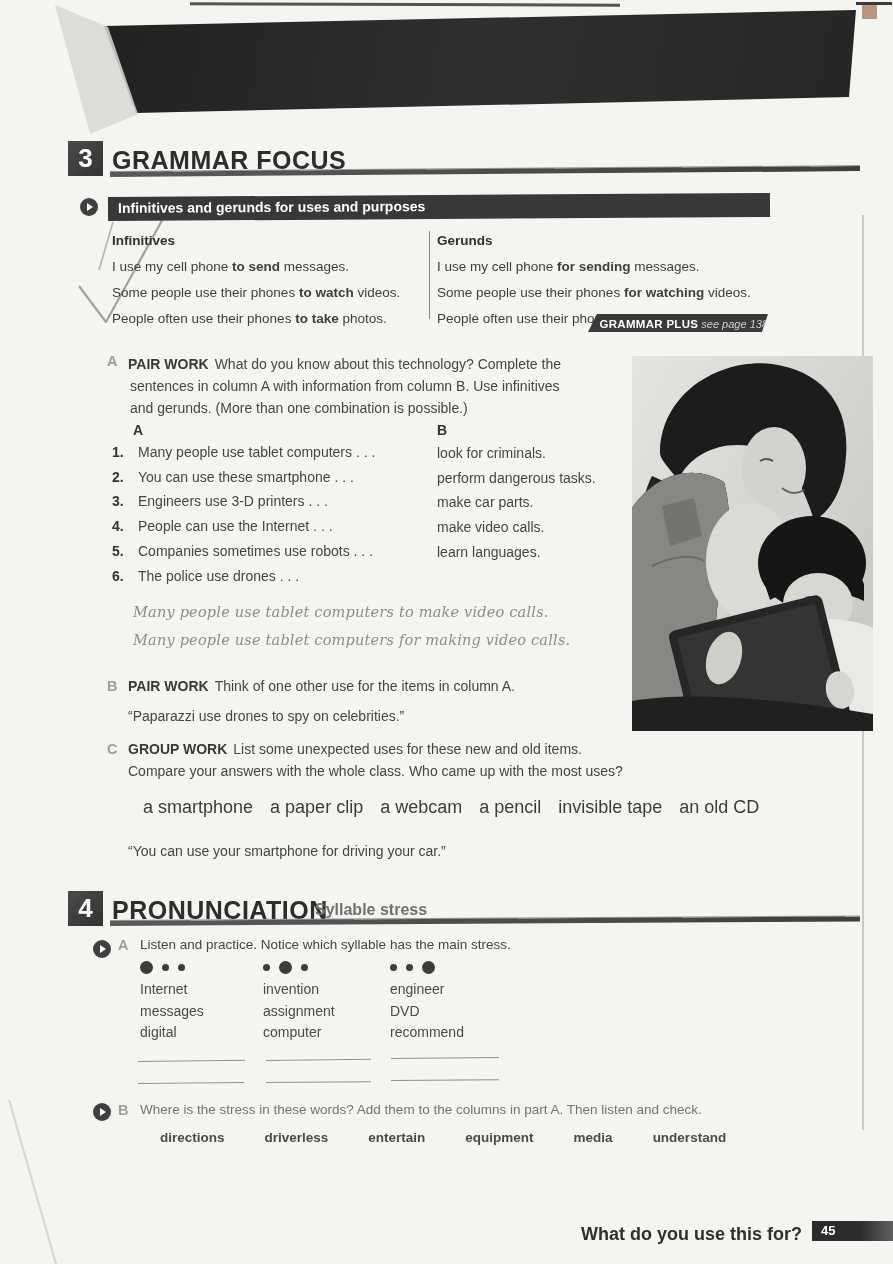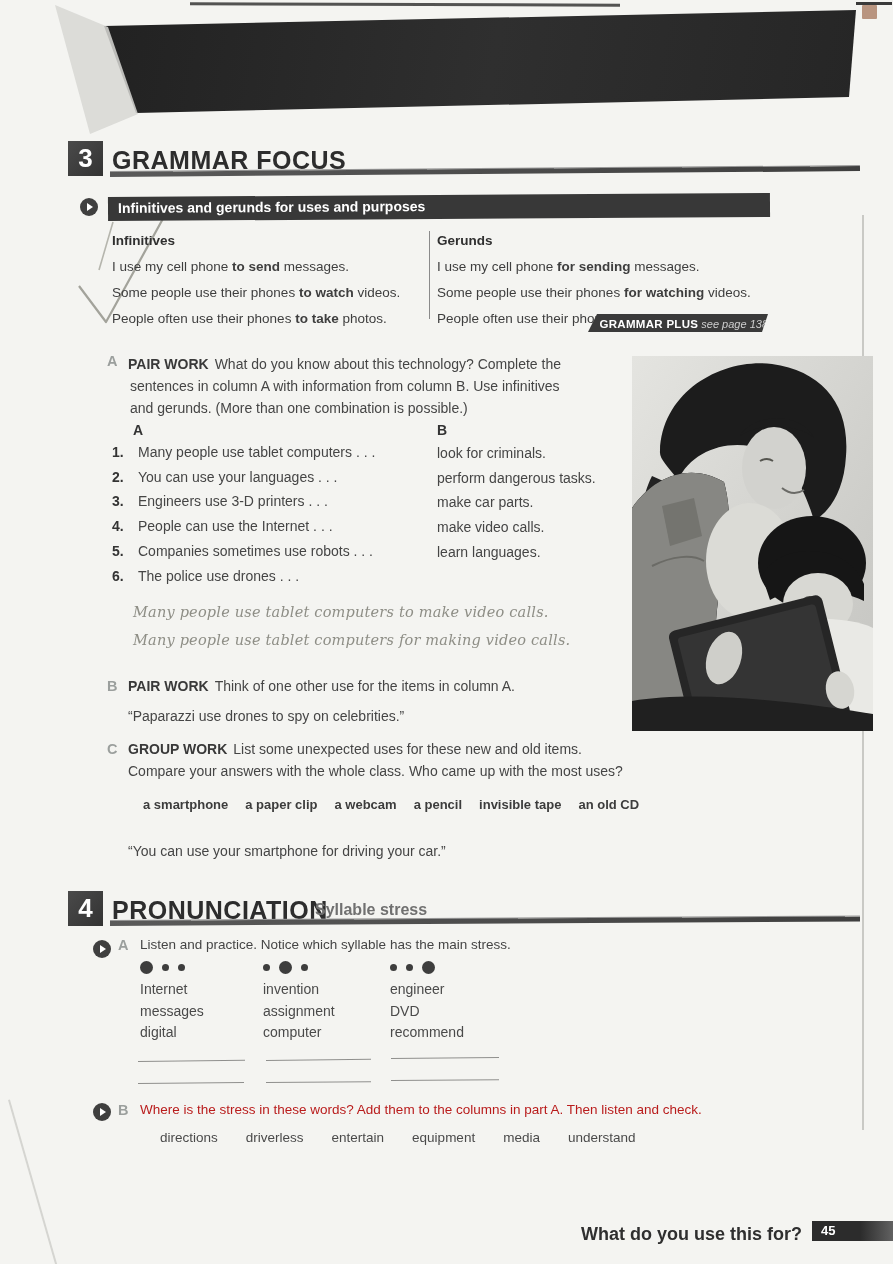--- a/index.html
+++ b/index.html
@@ -73,43 +73,43 @@
   ul.items-a b { position:absolute; left:0; color:#333; }
   ul.items-b { left:437px; top:441px; width:220px; }
 
   .handwritten { position:absolute; left:133px; top:599px; font-family:"DejaVu Serif", serif; font-style:italic;
     font-size:14.5px; line-height:27.5px; color:#8e8e86; letter-spacing:.2px; }
 
   .line-b1 { position:absolute; left:128px; top:678px; width:540px; }
   .quote-b { position:absolute; left:128px; top:708px; font-size:14px; color:#454545; }
   .line-c1 { position:absolute; left:128px; top:741px; width:600px; }
   .line-c2 { position:absolute; left:128px; top:763px; width:620px; font-size:14px; color:#454545; }
-  .word-row-c { position:absolute; left:143px; top:797px; display:flex; gap:17px; font-size:13px; font-weight:bold; color:#3c3c3c; }
+  .word-row-c { position:absolute; left:143px; top:797px; display:flex; gap:17px; font-size:18px; font-weight:normal; color:#3c3c3c; }
   .quote-c { position:absolute; left:128px; top:843px; font-size:14px; color:#454545; }
 
   
   .pron-line-a { position:absolute; left:140px; top:937px; width:560px; font-size:13.5px; color:#454545; }
   .pron-label-a { left:118px; top:937px; }
-  .pron-line-b { position:absolute; left:140px; top:1102px; width:680px; font-size:13.5px; color:#b91c1c; }
+  .pron-line-b { position:absolute; left:140px; top:1102px; width:680px; font-size:13.5px; color:#737373; }
   .pron-label-b { left:118px; top:1102px; }
   .dots-row { position:absolute; top:960px; height:15px; display:flex; align-items:center; }
   .dots-1 { left:140px; } .dots-2 { left:263px; } .dots-3 { left:390px; }
   .dot { border-radius:50%; background:#3d3d3d; display:inline-block; margin-right:9px; }
   .dot.large { width:13px; height:13px; }
   .dot.small { width:7px; height:7px; }
   .word-col { position:absolute; top:979px; font-size:14px; line-height:21.5px; color:#4a4a4a; }
   .wc-1 { left:140px; } .wc-2 { left:263px; } .wc-3 { left:390px; }
   .write-line { position:absolute; height:1px; background:#8f8f8d; transform-origin:left center; }
   .wl-1a { left:138px; top:1061px; width:107px; transform:rotate(-.7deg); }
   .wl-1b { left:138px; top:1083px; width:106px; transform:rotate(-.5deg); }
   .wl-2a { left:266px; top:1060px; width:105px; transform:rotate(-.7deg); }
   .wl-2b { left:266px; top:1082px; width:105px; transform:rotate(-.4deg); }
   .wl-3a { left:391px; top:1058px; width:108px; transform:rotate(-.5deg); }
   .wl-3b { left:391px; top:1080px; width:108px; transform:rotate(-.4deg); }
-  .word-row-b { position:absolute; left:160px; top:1130px; display:flex; gap:28px; font-size:13.5px; color:#4a4a4a; }
+  .word-row-b { position:absolute; left:160px; top:1130px; display:flex; gap:40px; font-size:13.5px; color:#4a4a4a;font-weight:bold; }
 
   
   .footer-q { position:absolute; left:540px; top:1224px; width:262px; text-align:right; font-size:18px; font-weight:bold; color:#2f2f2f; }
   .footer-badge { position:absolute; left:812px; top:1221px; width:88px; height:20px; line-height:20px;
     background:linear-gradient(90deg,#2c2c2c 55%,#6d6d6d); color:#fff; font-size:13px; font-weight:bold; padding-left:9px; }
 
   
   .photo { position:absolute; left:632px; top:356px; width:241px; height:375px; overflow:hidden; }
 </style>
 </head>
@@ -157,21 +157,21 @@
     <span><span class="activity">PAIR WORK</span><span>What do you know about this technology? Complete the</span></span>
     <span class="wrap-line">sentences in column A with information from column B. Use infinitives</span>
     <span class="wrap-line">and gerunds. (More than one combination is possible.)</span>
   </div>
 
   <div class="colhead" style="left:133px; top:422px;">A</div>
   <div class="colhead" style="left:437px; top:422px;">B</div>
 
   <ul class="items items-a">
     <li><b>1.</b><span>Many people use tablet computers . . .</span></li>
-    <li><b>2.</b><span>You can use your languages . . .</span></li>
+    <li><b>2.</b><span>You can use these smartphone . . .</span></li>
     <li><b>3.</b><span>Engineers use 3-D printers . . .</span></li>
     <li><b>4.</b><span>People can use the Internet . . .</span></li>
     <li><b>5.</b><span>Companies sometimes use robots . . .</span></li>
     <li><b>6.</b><span>The police use drones . . .</span></li>
   </ul>
   <ul class="items items-b">
     <li>look for criminals.</li>
     <li>perform dangerous tasks.</li>
     <li>make car parts.</li>
     <li>make video calls.</li>

